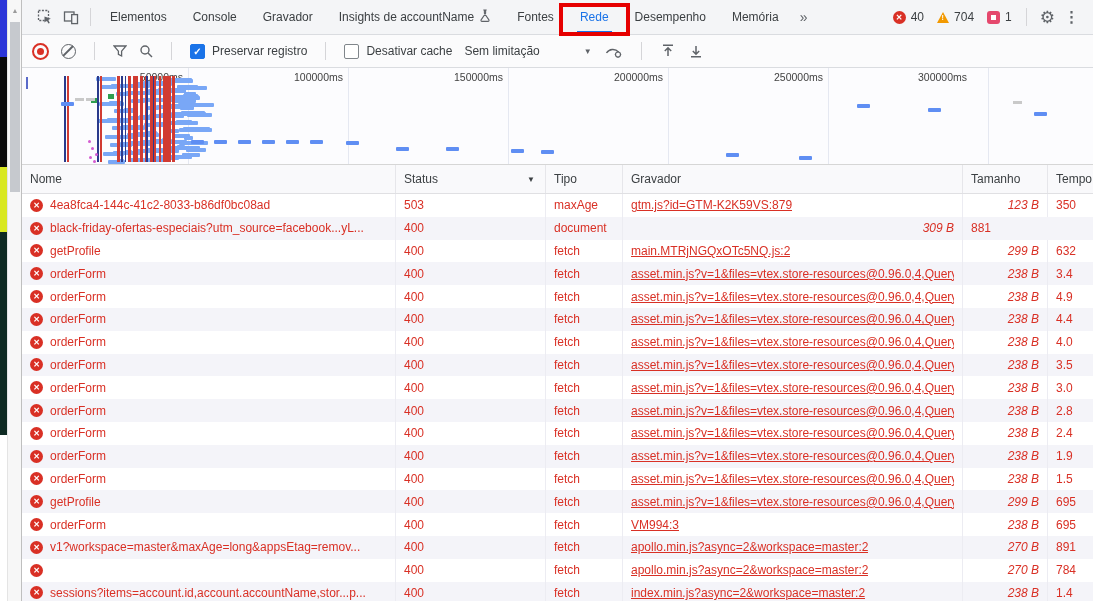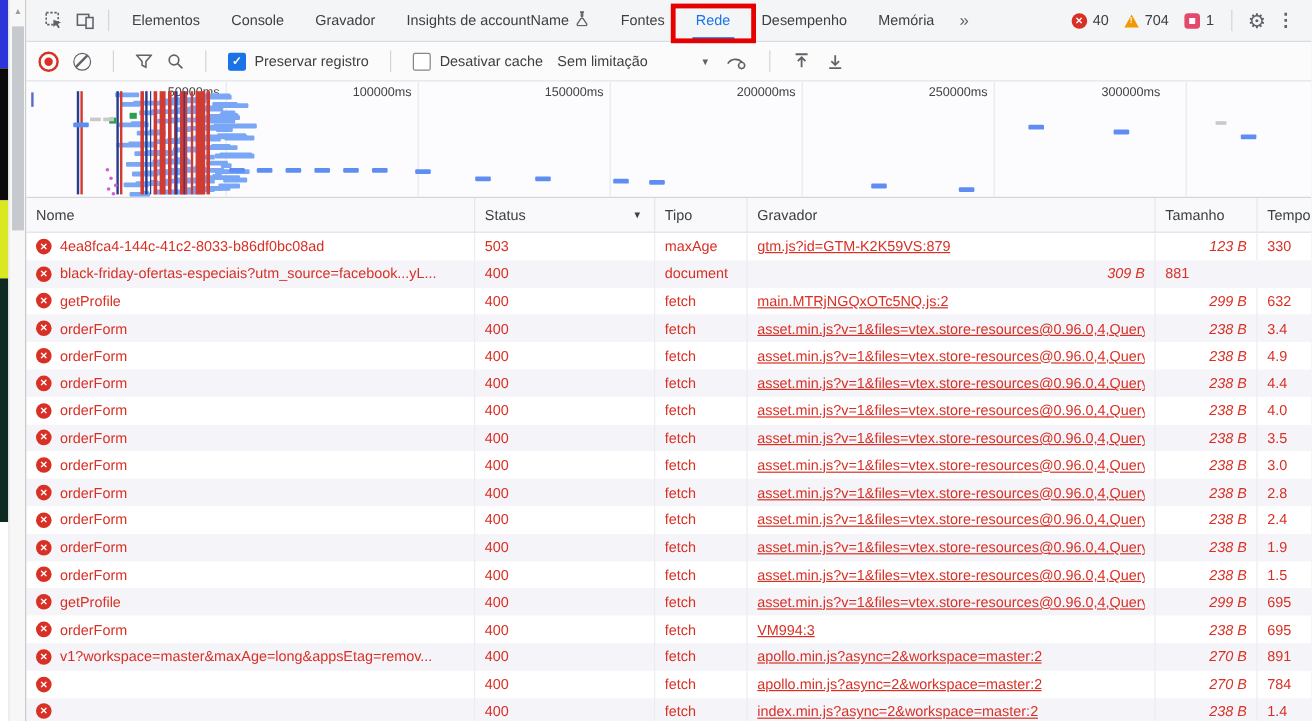--- a/index.html
+++ b/index.html
@@ -379,21 +379,21 @@
           <div class="cell">
             <span class="errico">✕</span>
             <span class="ntext">4ea8fca4-144c-41c2-8033-b86df0bc08ad</span>
           </div>
           <div class="cell">503</div>
           <div class="cell">maxAge</div>
           <div class="cell">
             <span class="ilink">gtm.js?id=GTM-K2K59VS:879</span>
           </div>
           <div class="cell size">123 B</div>
-          <div class="cell time">330</div>
+          <div class="cell time">350</div>
         </div>
         <div class="row alt">
           <div class="cell">
             <span class="errico">✕</span>
             <span class="ntext">black-friday-ofertas-especiais?utm_source=facebook...yL...</span>
           </div>
           <div class="cell">400</div>
           <div class="cell">document</div>
           <div class="cell size">309 B</div>
           <div class="cell time">881</div>
@@ -588,20 +588,21 @@
           <div class="cell">fetch</div>
           <div class="cell">
             <span class="ilink">apollo.min.js?async=2&amp;workspace=master:2</span>
           </div>
           <div class="cell size">270 B</div>
           <div class="cell time">784</div>
         </div>
         <div class="row alt">
           <div class="cell">
             <span class="errico">✕</span>
+            <span class="ntext">sessions?items=account.id,account.accountName,stor...p...</span>
           </div>
           <div class="cell">400</div>
           <div class="cell">fetch</div>
           <div class="cell">
             <span class="ilink">index.min.js?async=2&amp;workspace=master:2</span>
           </div>
           <div class="cell size">238 B</div>
           <div class="cell time">1.4</div>
         </div>
       </div>

